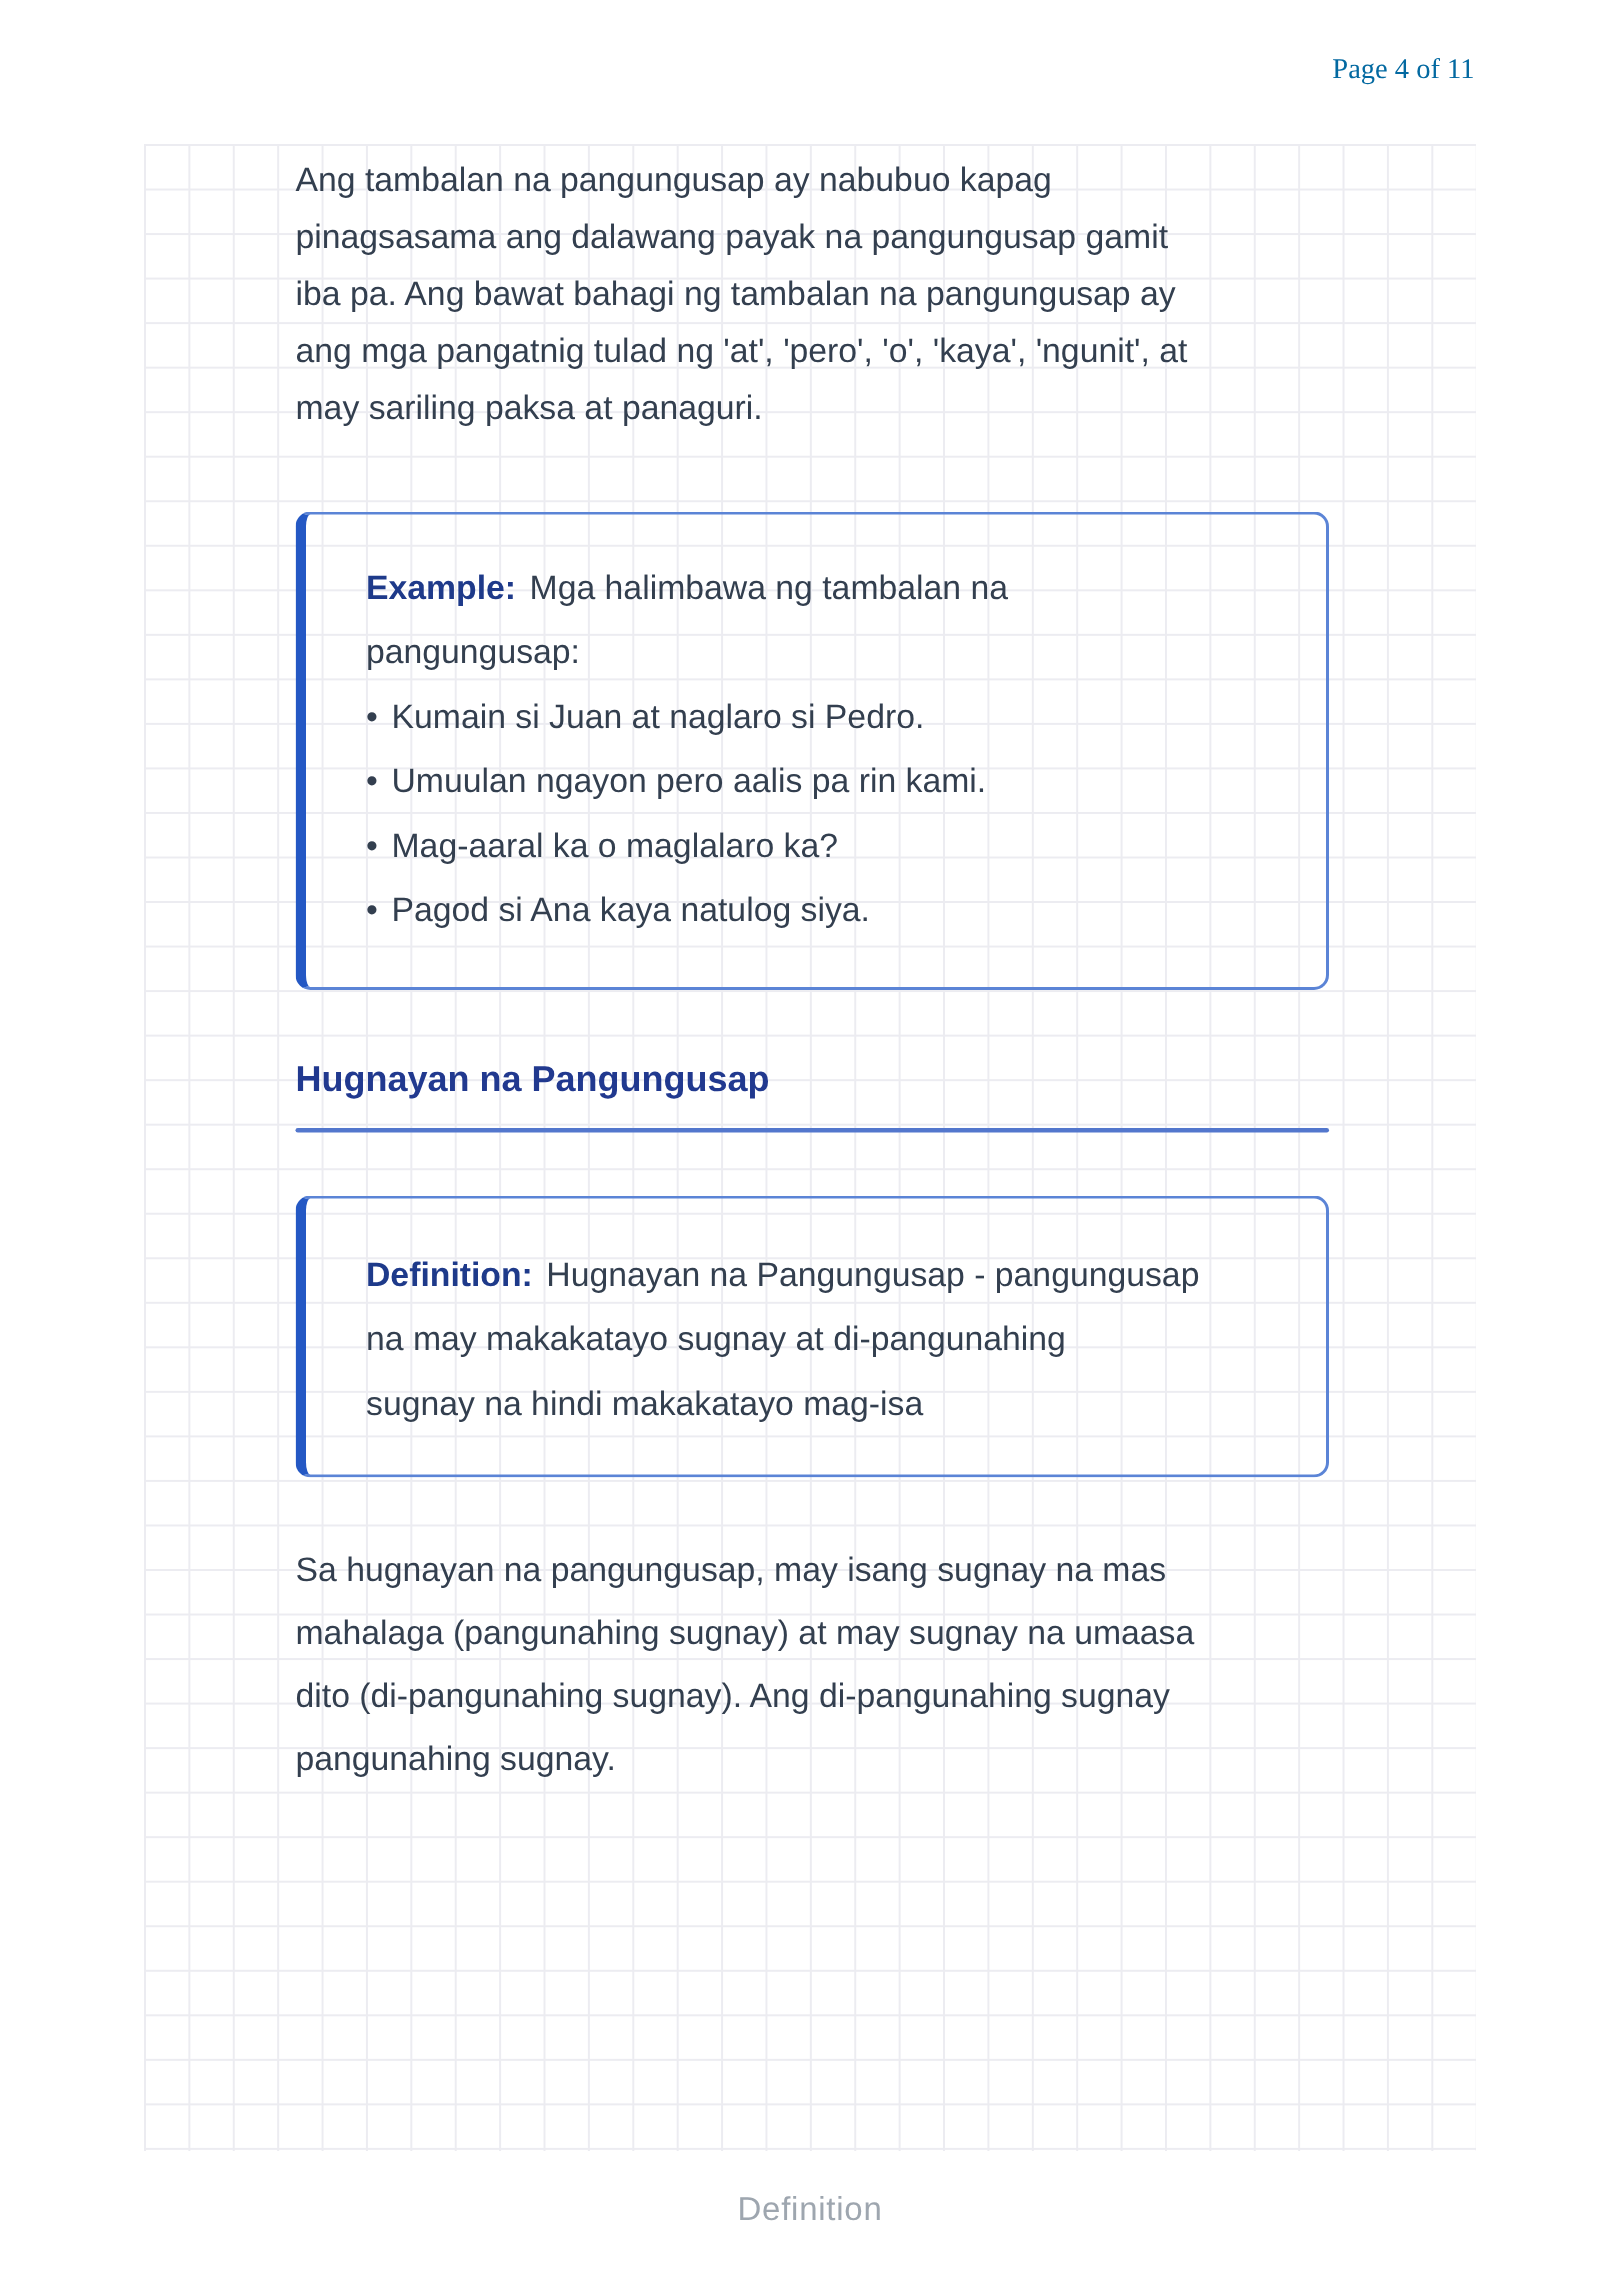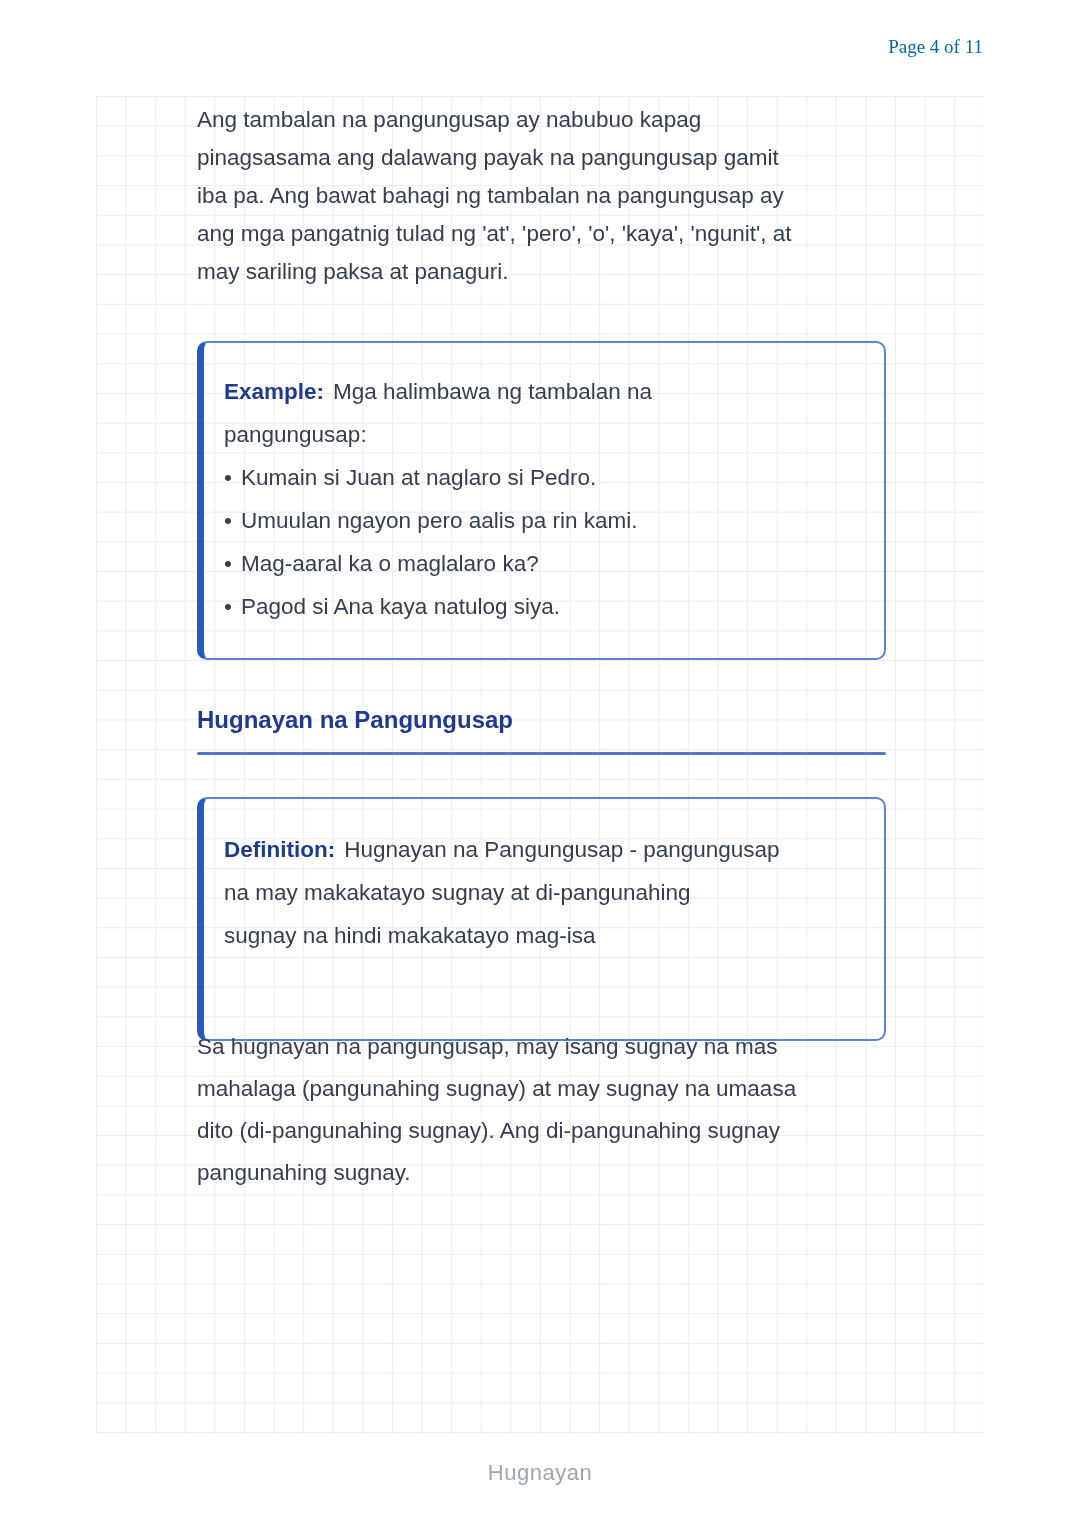--- a/index.html
+++ b/index.html
@@ -51,21 +51,21 @@
     left: 197px;
     width: 689px;
     box-sizing: border-box;
     border: 2px solid #5b84d6;
     border-left: 7px solid #2458c4;
     border-radius: 10px;
     background: transparent;
     color: #333f4f;
     font-size: 22.5px;
   }
-  .callout .inner { padding: 27px 20px 0 20px; }
+  .callout .inner { padding: 27px 20px 0 40px; }
   .callout .line { line-height: 43px; white-space: nowrap; }
   .callout .label {
     font-weight: bold;
     color: #1e3a8a;
     margin-right: 9px;
   }
   .bullet-row { display: flex; line-height: 43px; white-space: nowrap; }
   .bullet-row .bullet { width: 17px; flex: 0 0 17px; }
 
   .section-heading {
@@ -92,21 +92,21 @@
     left: 0;
     top: 1460px;
     width: 1080px;
     text-align: center;
     font-size: 22px;
     color: #9ea6af;
     letter-spacing: 0.5px;
   }
 
   #box-example { top: 341px; height: 319px; }
-  #box-definition { top: 797px; height: 244px; }
+  #box-definition { top: 797px; height: 188px; }
   #box-definition .inner { padding-top: 29px; }
   #para-1 { top: 101px; }
   #para-2 { top: 1026px; }
 </style>
 </head>
 <body>
 
 <div class="page">
 
   <div class="grid-paper"></div>
@@ -159,15 +159,15 @@
     </div>
   </div>
 
   <div class="body-text para-2" id="para-2">
     <div class="line">Sa hugnayan na pangungusap, may isang sugnay na mas</div>
     <div class="line">mahalaga (pangunahing sugnay) at may sugnay na umaasa</div>
     <div class="line">dito (di-pangunahing sugnay). Ang di-pangunahing sugnay</div>
     <div class="line">pangunahing sugnay.</div>
   </div>
 
-  <div class="footer-brand">Hugnayan</div>
+  <div class="footer-brand">Definition</div>
 
 </div>
 
 </body></html>

